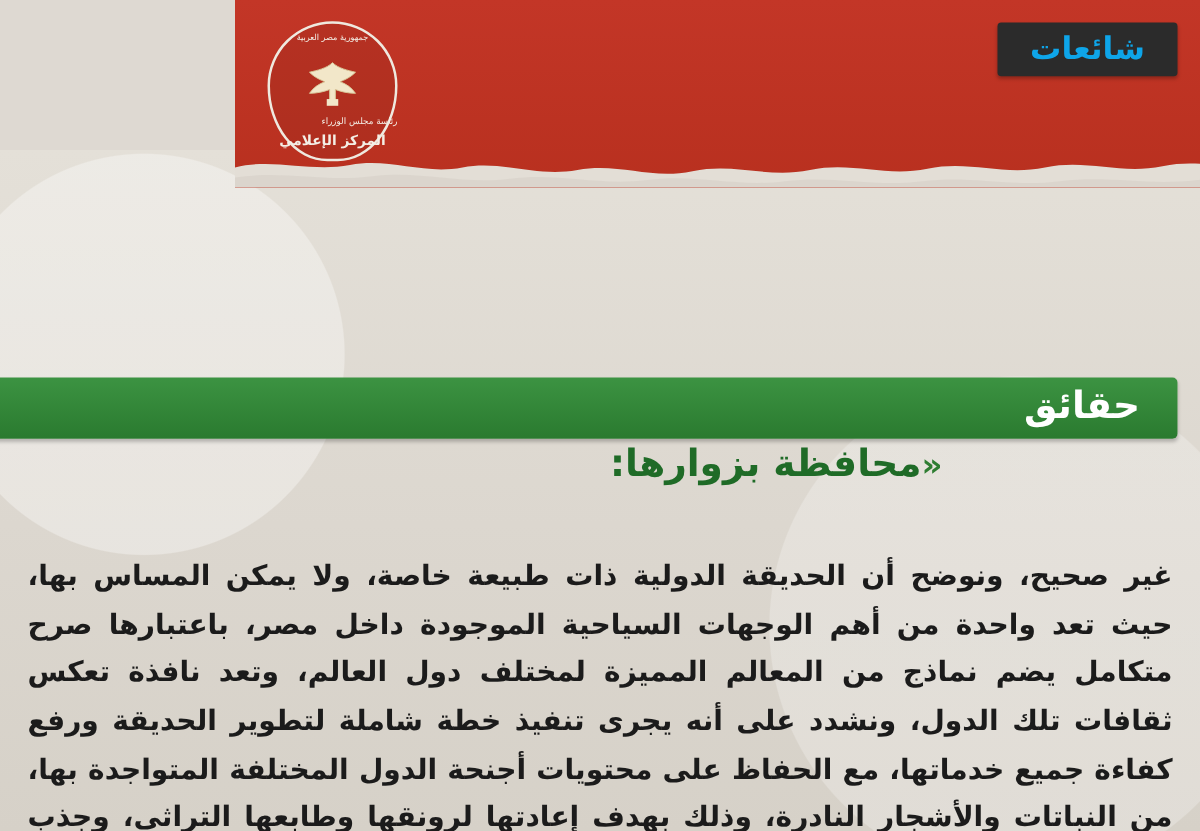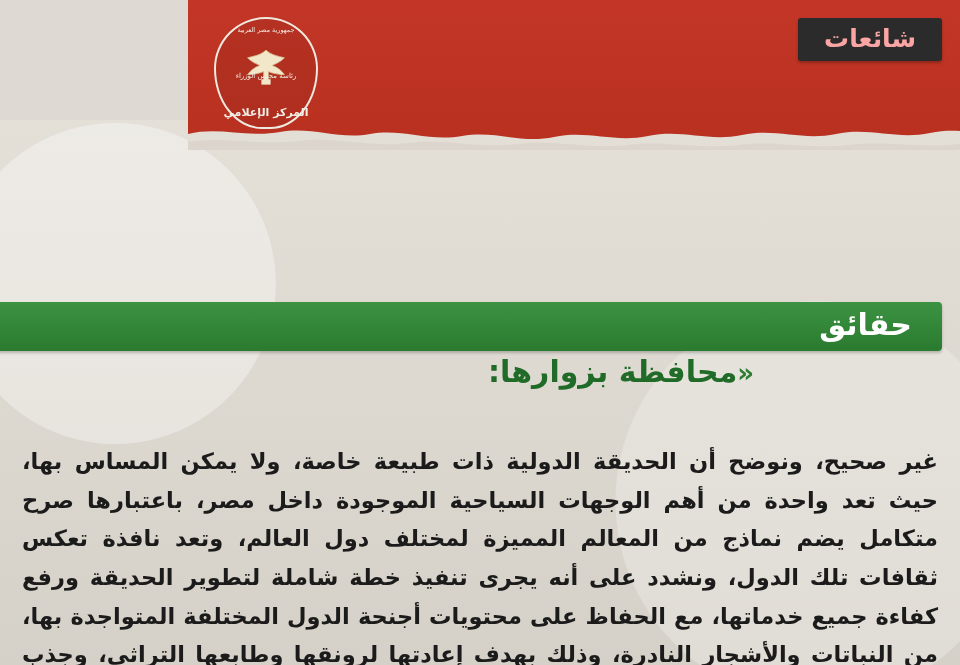--- a/index.html
+++ b/index.html
@@ -52,28 +52,28 @@
     left: 50%; top: 30px;
     transform: translateX(-50%);
     width: 46px; height: 40px;
   }
   .emblem .txt-top, .emblem .txt-mid, .emblem .txt-bot {
     position: absolute; left: 0; width: 100%;
     text-align: center; color: #f4efe6;
     font-size: 7px; line-height: 1.15; letter-spacing: .2px;
   }
   .emblem .txt-top { top: 10px; font-size: 6.5px; }
-  .emblem .txt-mid { top: 55px; font-size: 7px; }
+  .emblem .txt-mid { top: 76px; font-size: 7px; text-align: right; }
   .emblem .txt-bot { top: 90px; font-size: 11px; font-weight: bold; }
 
   .rumor-tag {
     position: absolute;
     right: 18px; top: 18px;
     background: #2b2b2b;
-    color: #fca5a5;
+    color: #0ea5e9;
     padding: 6px 26px 8px 26px;
     font-size: 25px;
     font-weight: bold;
     border-radius: 3px;
     letter-spacing: 0px;
     box-shadow: 0 2px 3px rgba(0,0,0,.25);
   }
 
   .rumor-text {
     position: absolute;

